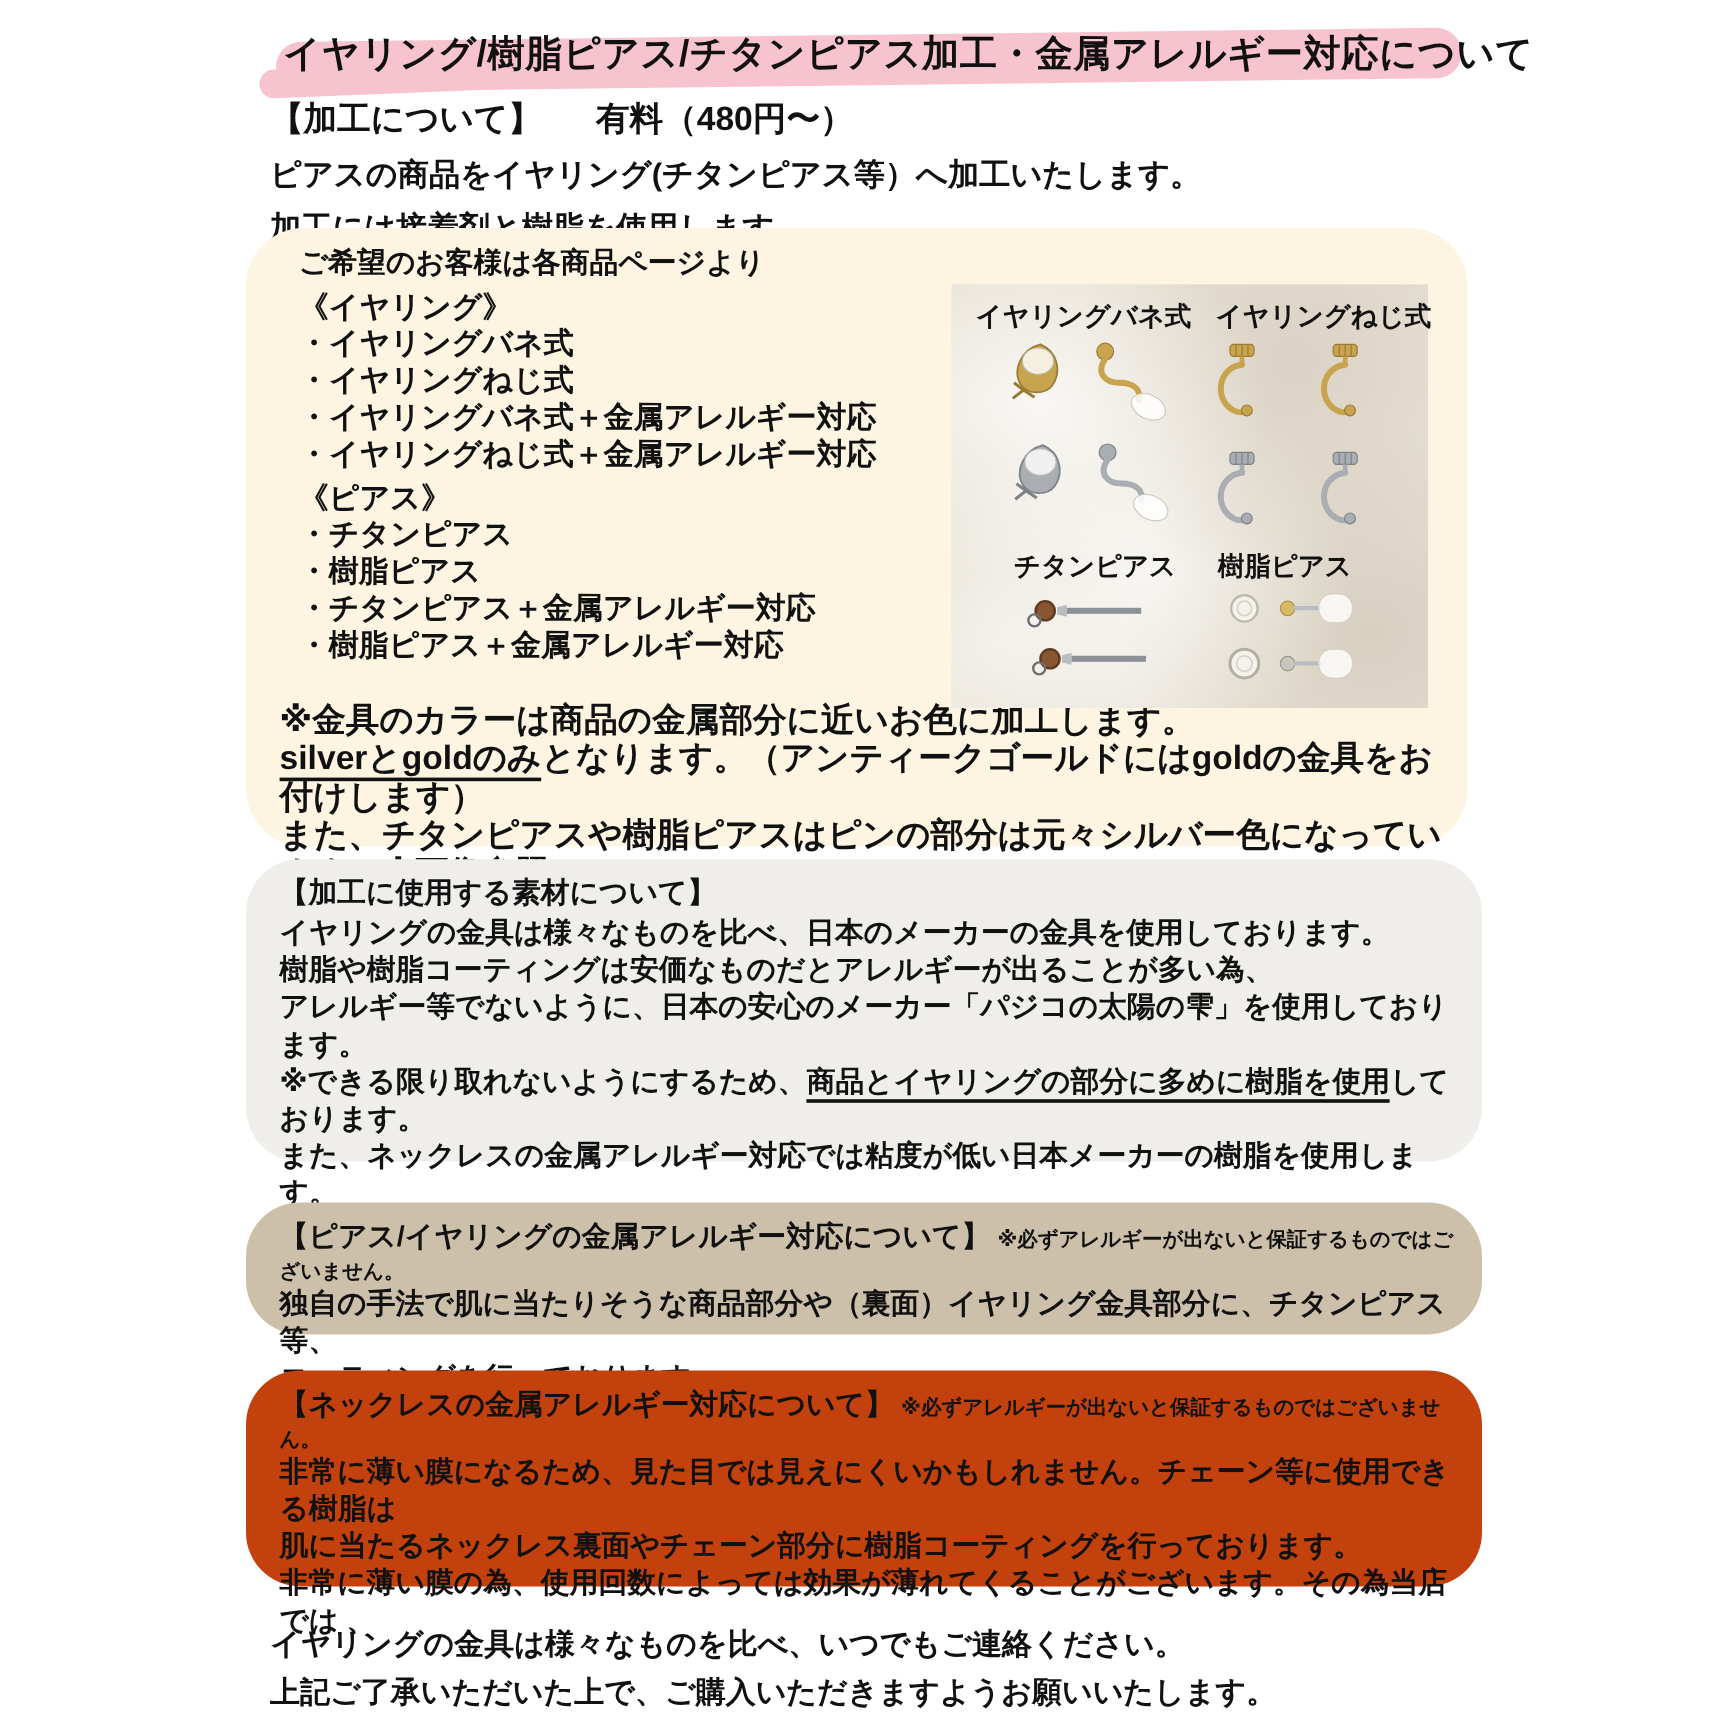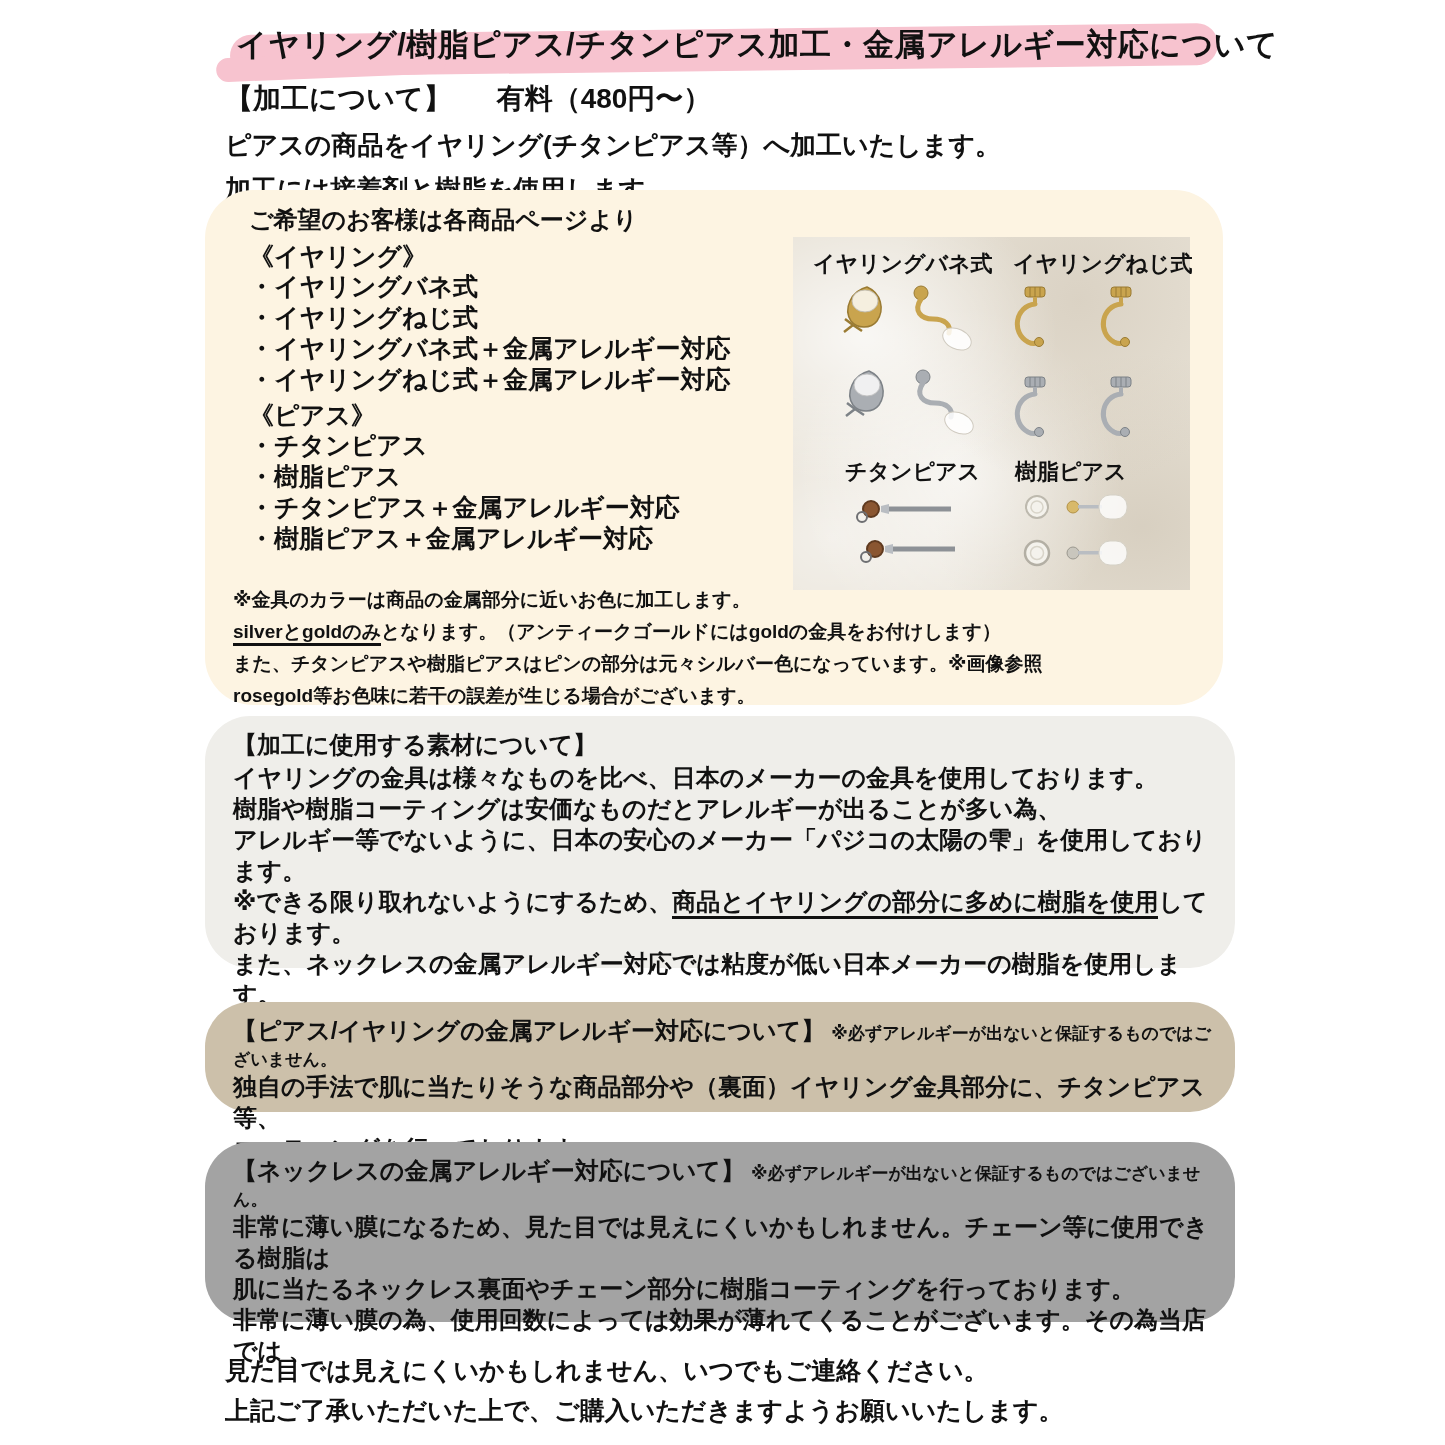--- a/index.html
+++ b/index.html
@@ -23,21 +23,21 @@
   .u{font-weight:800;border-bottom:3px solid #111;padding-bottom:1px;}
 
   
   .options-box{position:absolute;left:205px;top:190px;width:1018px;height:515px;
     background:#fdf4e2;border-radius:48px;}
   .options-text{position:absolute;left:44px;top:14px;width:560px;}
   .opt-lead{font-size:24px;font-weight:600;line-height:32px;}
   .opt-heading{font-size:25px;font-weight:800;line-height:30px;margin-top:5px;}
   .opt-item{font-size:25px;font-weight:800;line-height:31px;}
   .opt-notes{position:absolute;left:28px;top:394px;width:980px;}
-  .opt-note{font-size:19px;font-weight:600;line-height:32px;}
+  .opt-note{font-size:28px;font-weight:600;line-height:32px;}
 
   
   .photo{position:absolute;left:793px;top:237px;width:397px;height:353px;
     background-color:#e7e1d5;
     background-image:
       radial-gradient(ellipse at 18% 28%, rgba(255,255,255,0.75), transparent 42%),
       radial-gradient(ellipse at 72% 18%, rgba(208,198,182,0.55), transparent 46%),
       radial-gradient(ellipse at 42% 68%, rgba(255,255,255,0.65), transparent 50%),
       radial-gradient(ellipse at 88% 82%, rgba(203,193,176,0.55), transparent 42%),
       radial-gradient(ellipse at 10% 85%, rgba(255,255,255,0.5), transparent 38%);}
@@ -47,21 +47,21 @@
   .lbl-titanium{left:52px;top:220px;}
   .lbl-resin{left:222px;top:220px;}
   .q{position:absolute;}
 
   
   .materials-box{position:absolute;left:205px;top:716px;width:1030px;height:252px;
     background:#efeeea;border-radius:45px;}
   .tan-box{position:absolute;left:205px;top:1002px;width:1030px;height:110px;
     background:#ccc0aa;border-radius:45px;}
   .beige-box{position:absolute;left:205px;top:1142px;width:1030px;height:180px;
-    background:#a3a3a3;border-radius:45px;}
+    background:#c2410c;border-radius:45px;}
   .box-inner{position:absolute;left:28px;top:12px;width:980px;}
   .sec-heading{font-size:24px;font-weight:800;line-height:34px;}
   .sec-disclaimer{font-size:17px;font-weight:800;margin-left:6px;}
   .sec-line{font-size:24px;font-weight:600;line-height:31px;}
   .sec-line-sm{font-size:20px;font-weight:600;line-height:27px;}
 
   
   .footer{position:absolute;left:225px;top:1350px;width:1000px;}
   .footer-line{font-size:25px;font-weight:600;line-height:40px;}
 </style>
@@ -225,17 +225,17 @@
       <div>
         <span class="sec-heading">【ネックレスの金属アレルギー対応について】</span><span class="sec-disclaimer">※必ずアレルギーが出ないと保証するものではございません。</span>
       </div>
       <div class="sec-line">非常に薄い膜になるため、見た目では見えにくいかもしれません。チェーン等に使用できる樹脂は</div>
       <div class="sec-line">肌に当たるネックレス裏面やチェーン部分に樹脂コーティングを行っております。</div>
       <div class="sec-line">非常に薄い膜の為、使用回数によっては効果が薄れてくることがございます。その為当店では 、</div>
     </div>
   </div>
 
   <div class="footer">
-    <div class="footer-line">見た目では見えにくいかもしれません、いつでもご連絡ください。</div>
+    <div class="footer-line">イヤリングの金具は様々なものを比べ、いつでもご連絡ください。</div>
     <div class="footer-line">上記ご了承いただいた上で、ご購入いただきますようお願いいたします。</div>
   </div>
 
 </div>
 
 </body></html>

